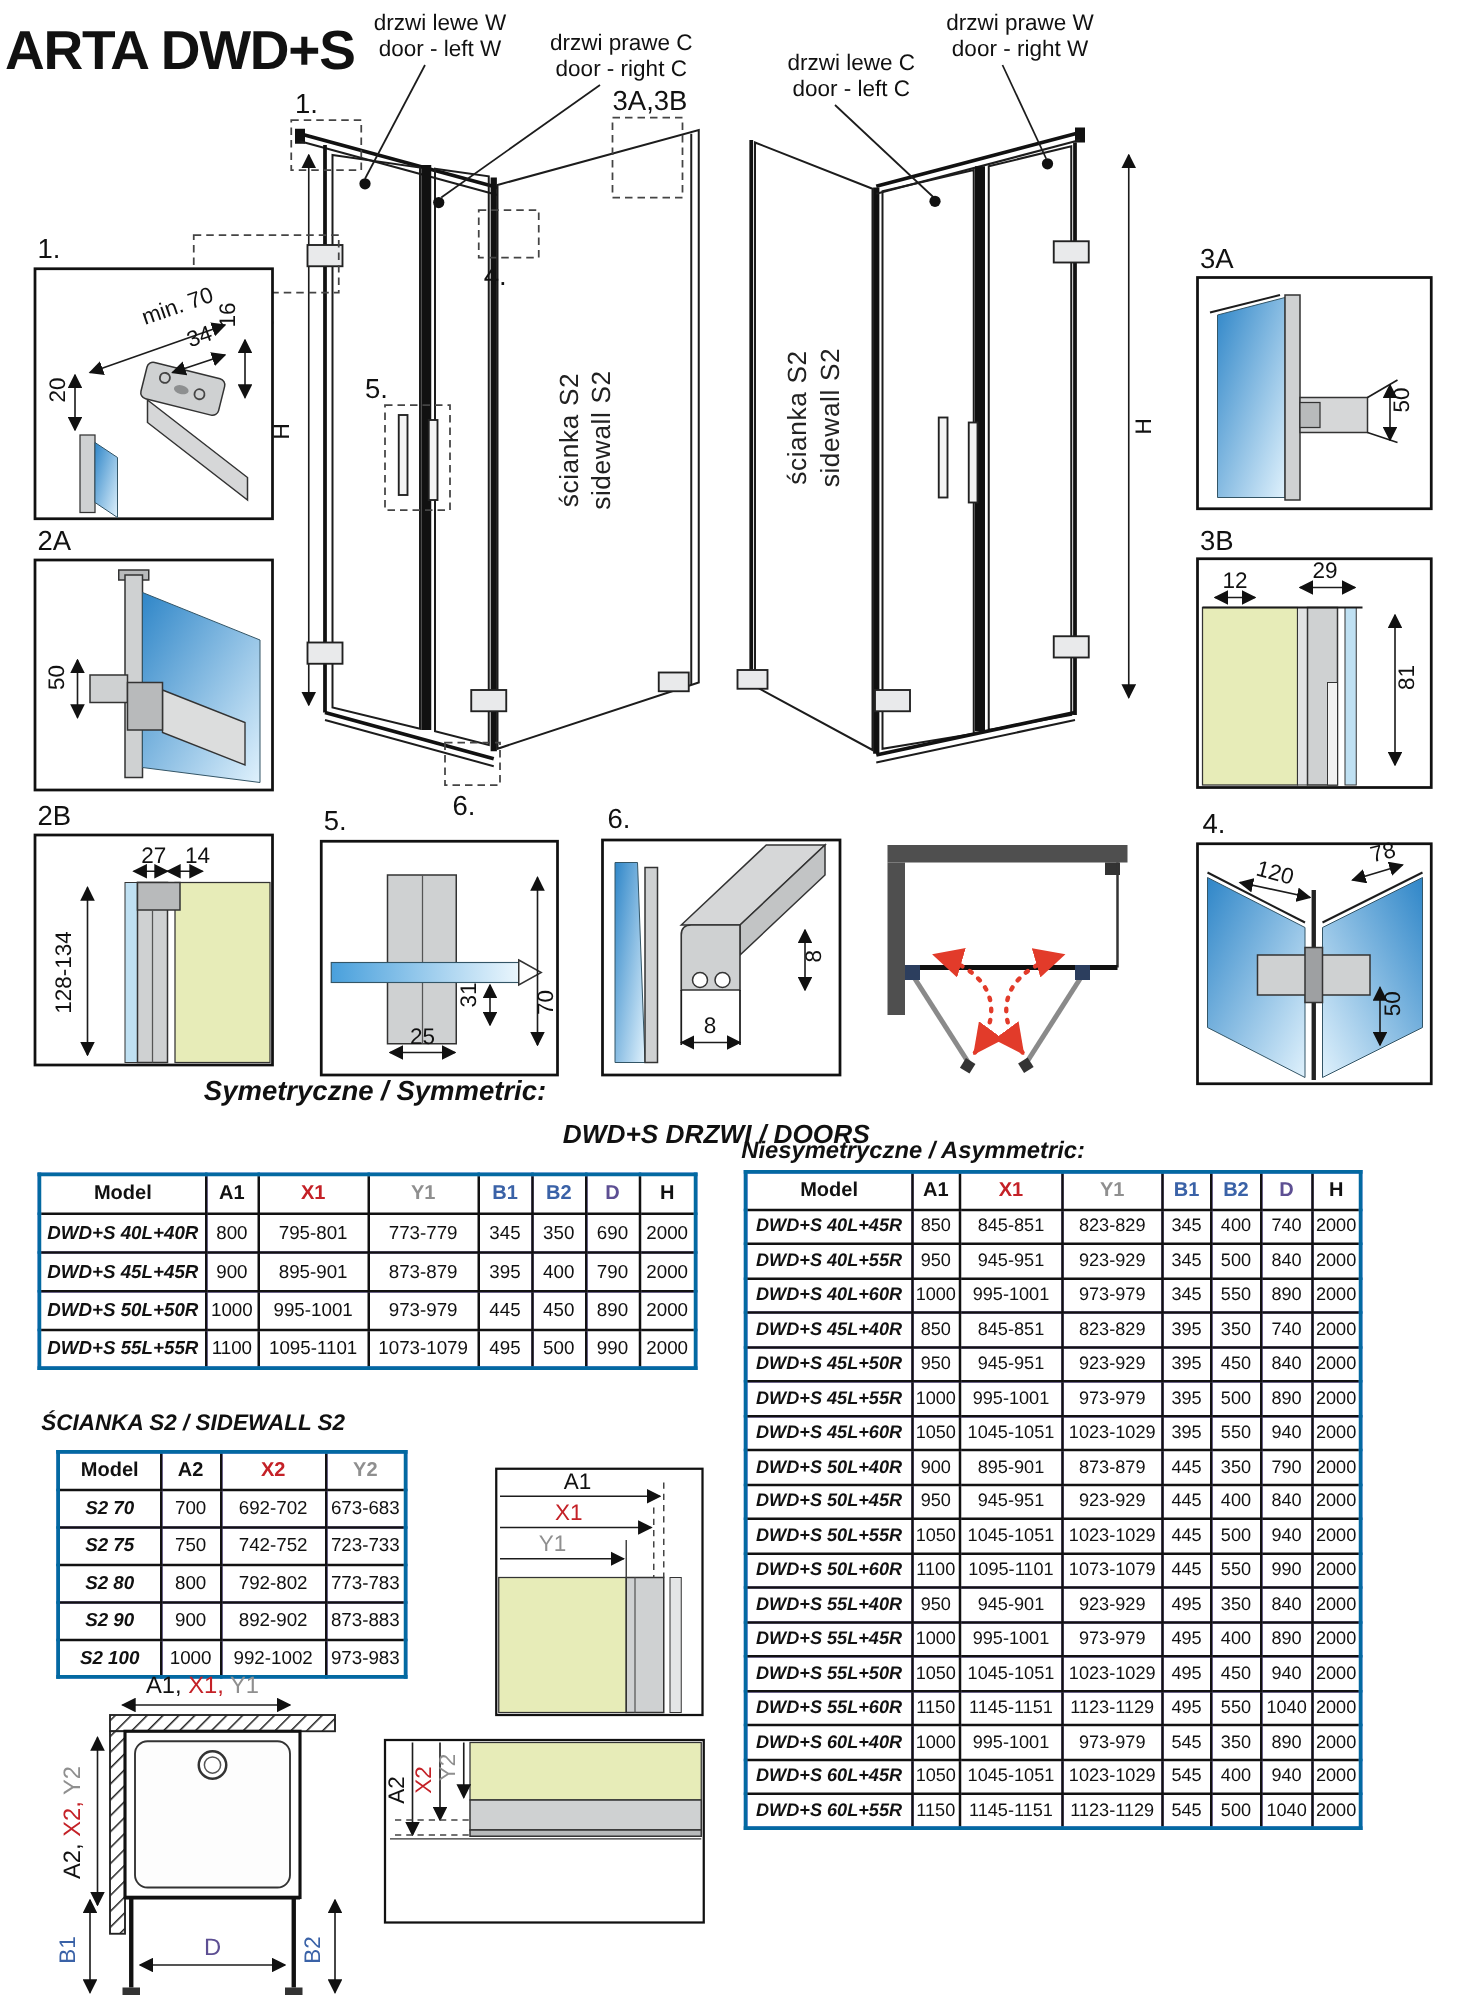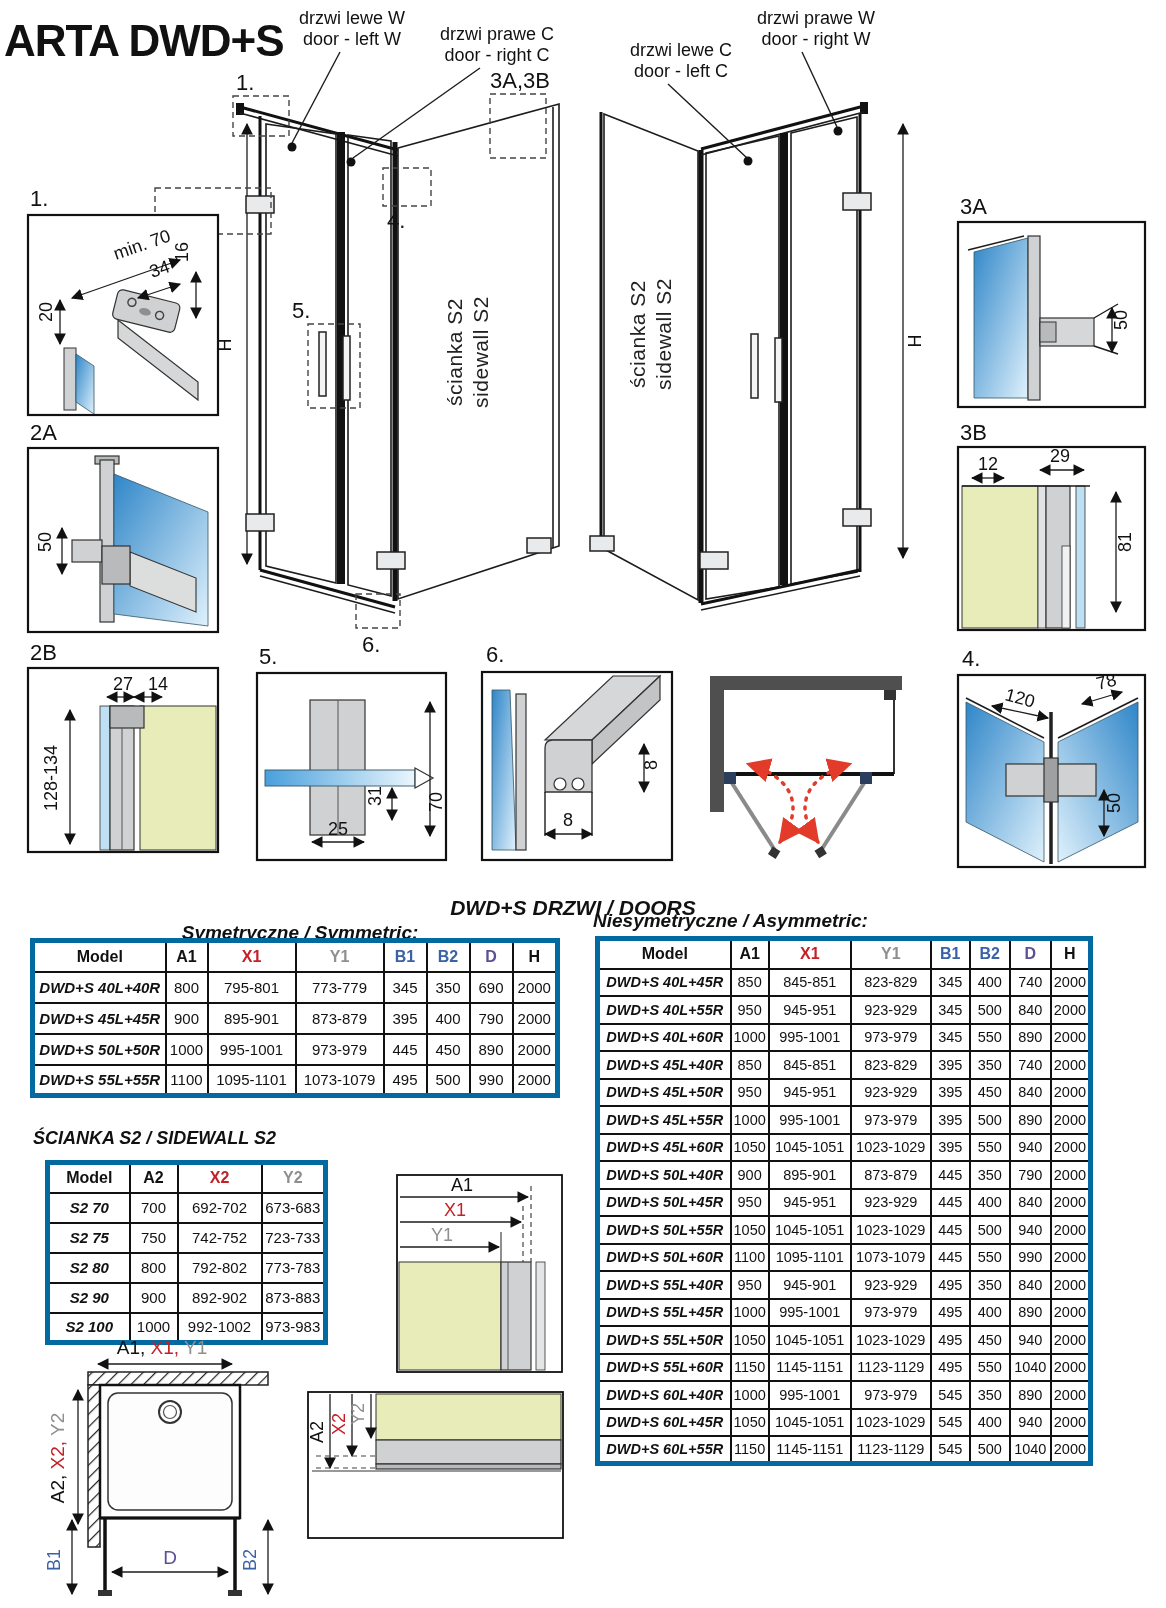--- a/index.html
+++ b/index.html
@@ -22,24 +22,24 @@
   .call{font-size:18px;fill:#111}
   .ref{font-size:22px;fill:#111}
   .dimt{font-size:18px;fill:#111}
   .side-lbl{font-size:21px;fill:#222;letter-spacing:.5px}
   .dbox{fill:#fff;stroke:#111;stroke-width:2.2}
   .prof{fill:#cfd1d2;stroke:#333;stroke-width:1.2}
   .profd{fill:#b8babb;stroke:#333;stroke-width:1.2}
   .green{fill:var(--wall_green);stroke:#333;stroke-width:1}
   .pblue{fill:#bfe0f2;stroke:#333;stroke-width:.8}
   .sec-title{position:absolute;left:0;top:896px;width:1146px;text-align:center;font-size:21px;font-weight:700;font-style:italic}
-  .sym-title{position:absolute;left:30px;top:922px;width:540px;text-align:center;font-size:19px;font-weight:700;font-style:italic}
+  .sym-title{position:absolute;left:30px;top:860px;width:540px;text-align:center;font-size:22px;font-weight:700;font-style:italic}
   .asym-title{position:absolute;left:593px;top:910px;width:500px;text-align:left;font-size:19px;font-weight:700;font-style:italic}
   .s2-title{position:absolute;left:33px;top:1128px;font-size:18px;font-weight:700;font-style:italic;white-space:nowrap}
-  table.tbl{position:absolute;border-collapse:collapse;table-layout:fixed;border:5px solid #0369a1;background:#c4b5fd}
+  table.tbl{position:absolute;border-collapse:collapse;table-layout:fixed;border:3px solid #0369a1;background:#c4b5fd}
   .tbl th,.tbl td{border:2px solid #111;text-align:center;padding:0 2px;background:#fff;overflow:hidden;white-space:nowrap}
   .tbl th{font-size:16px;font-weight:700}
   .tbl td{font-size:15px}
   .tbl td.c0{font-weight:700;font-style:italic}
   table.sym{left:30px;top:938px}
   .sym th,.sym td{height:31px}
   table.asym{left:595px;top:936px}
   .asym th{height:30px}.asym td{height:27.5px;font-size:14.5px}
   table.s2{left:45px;top:1160px}
   .s2 th,.s2 td{height:30px}

